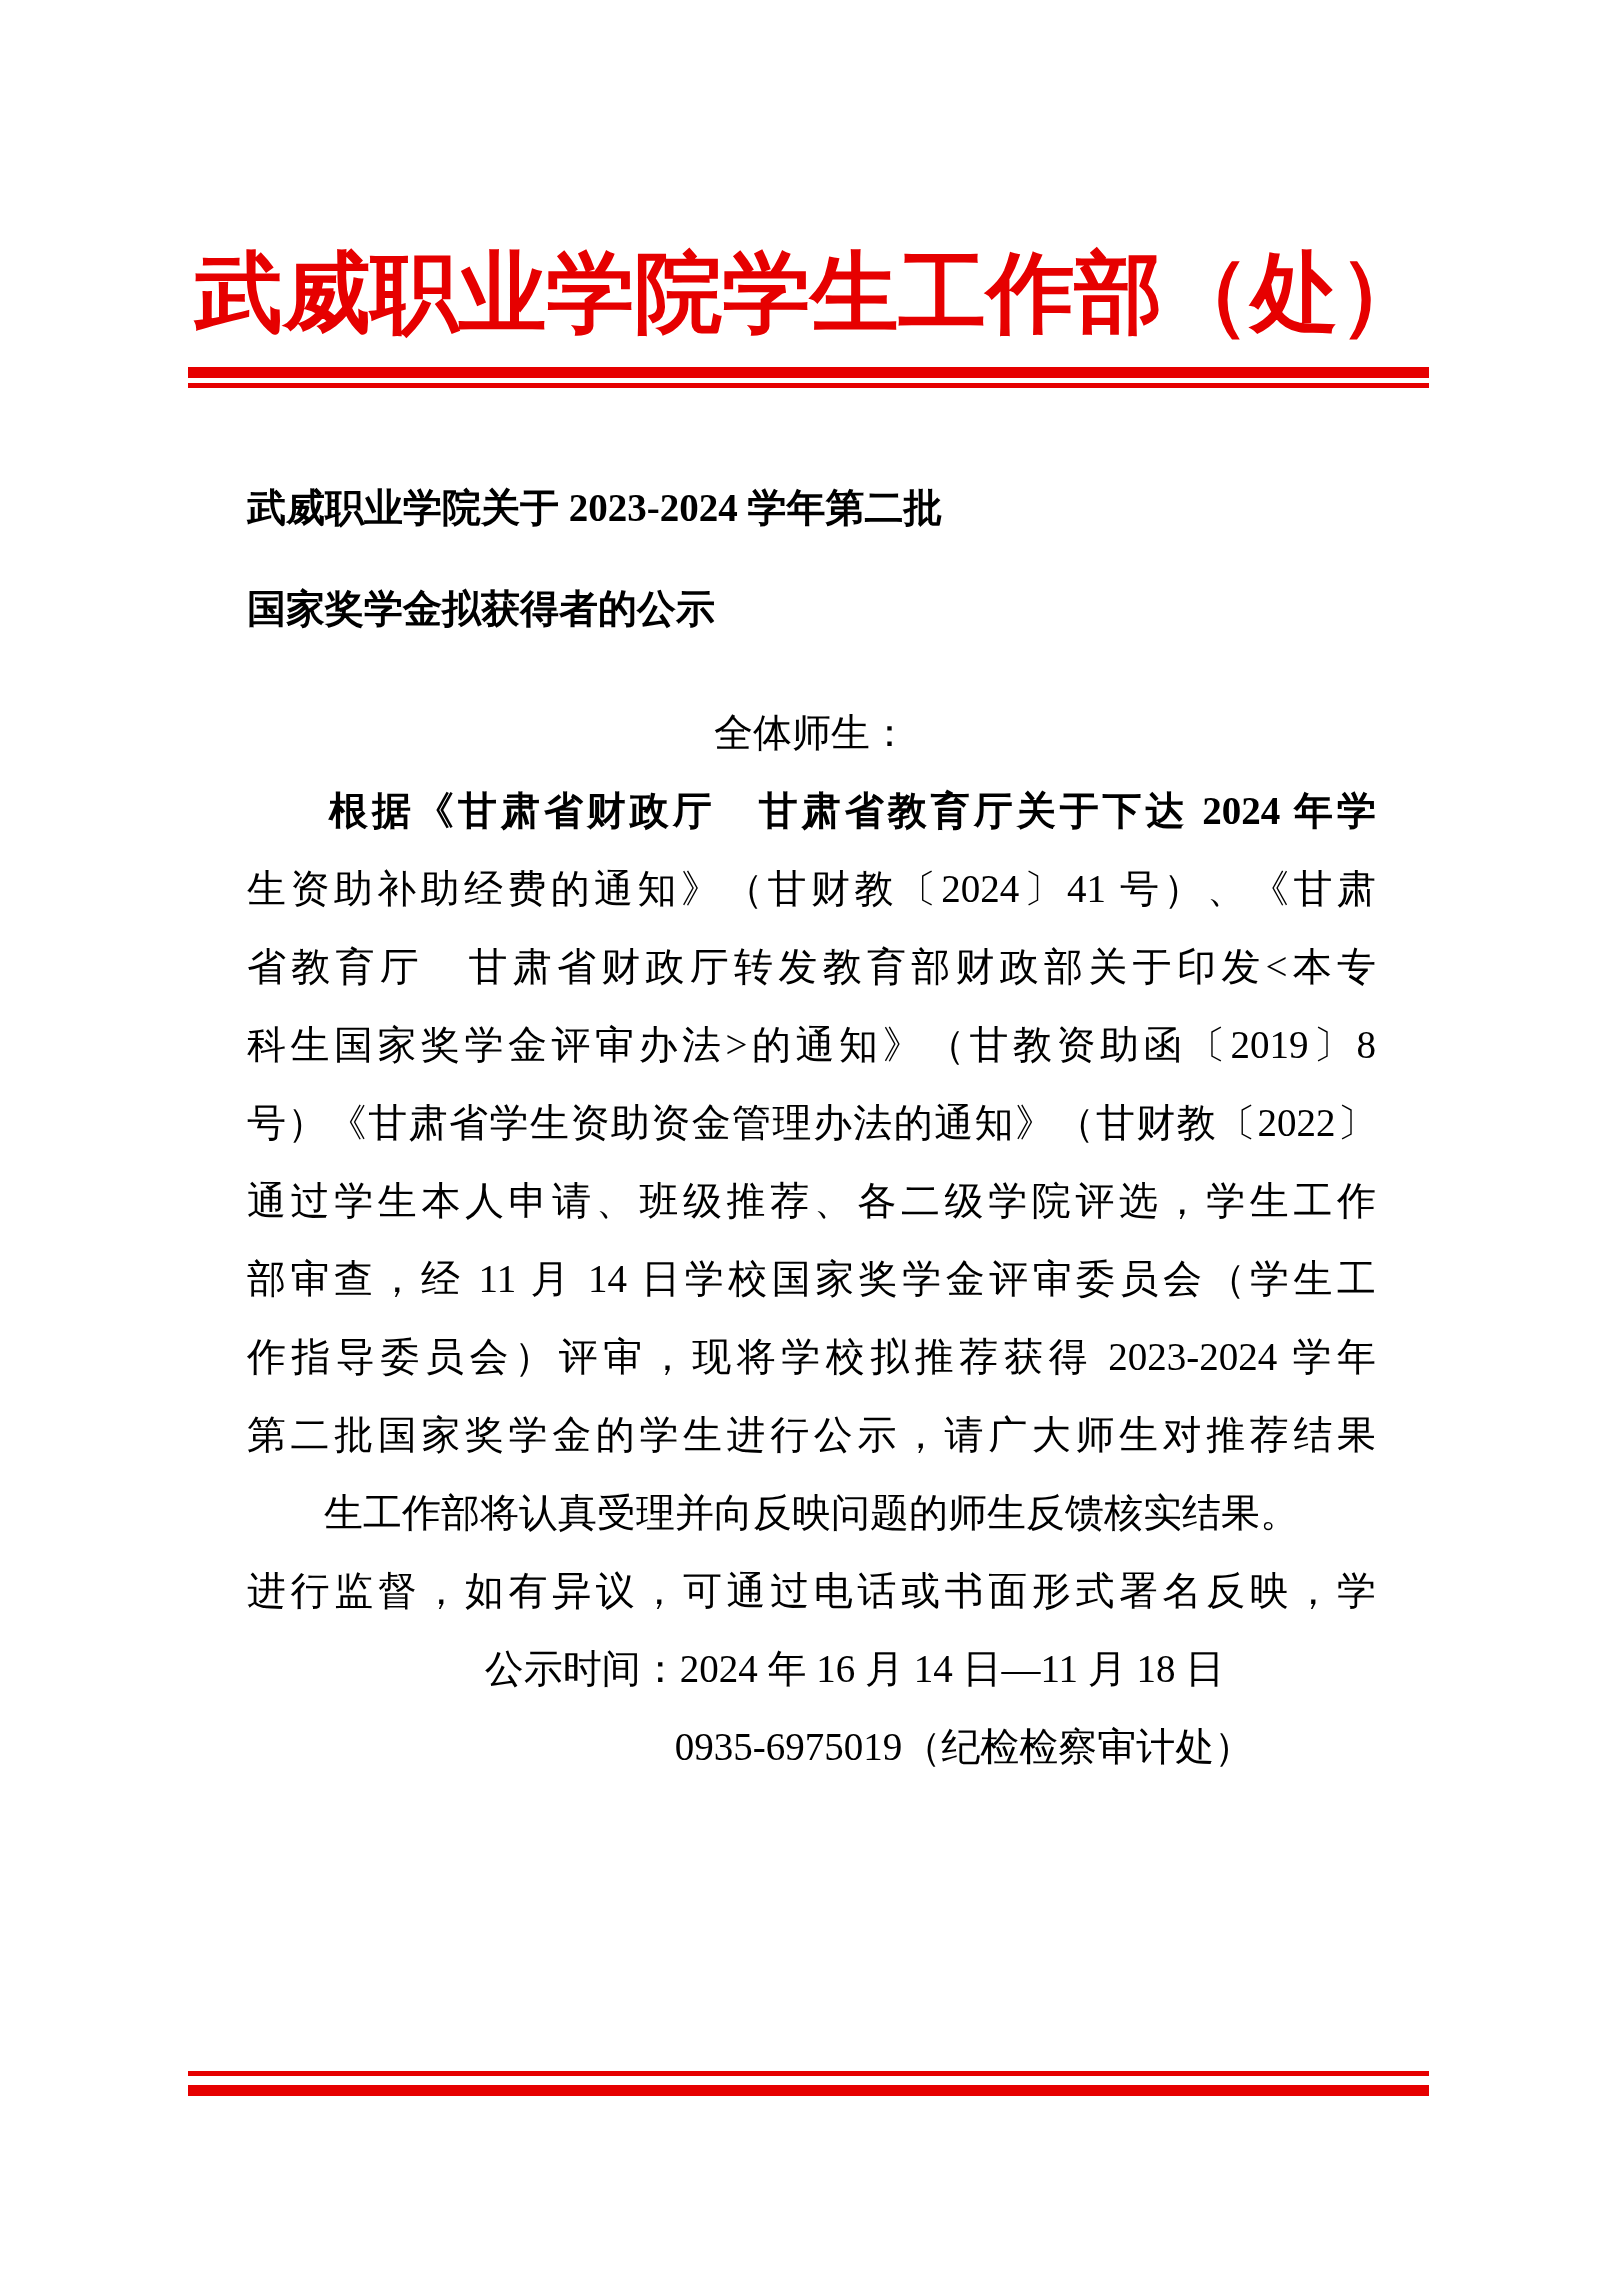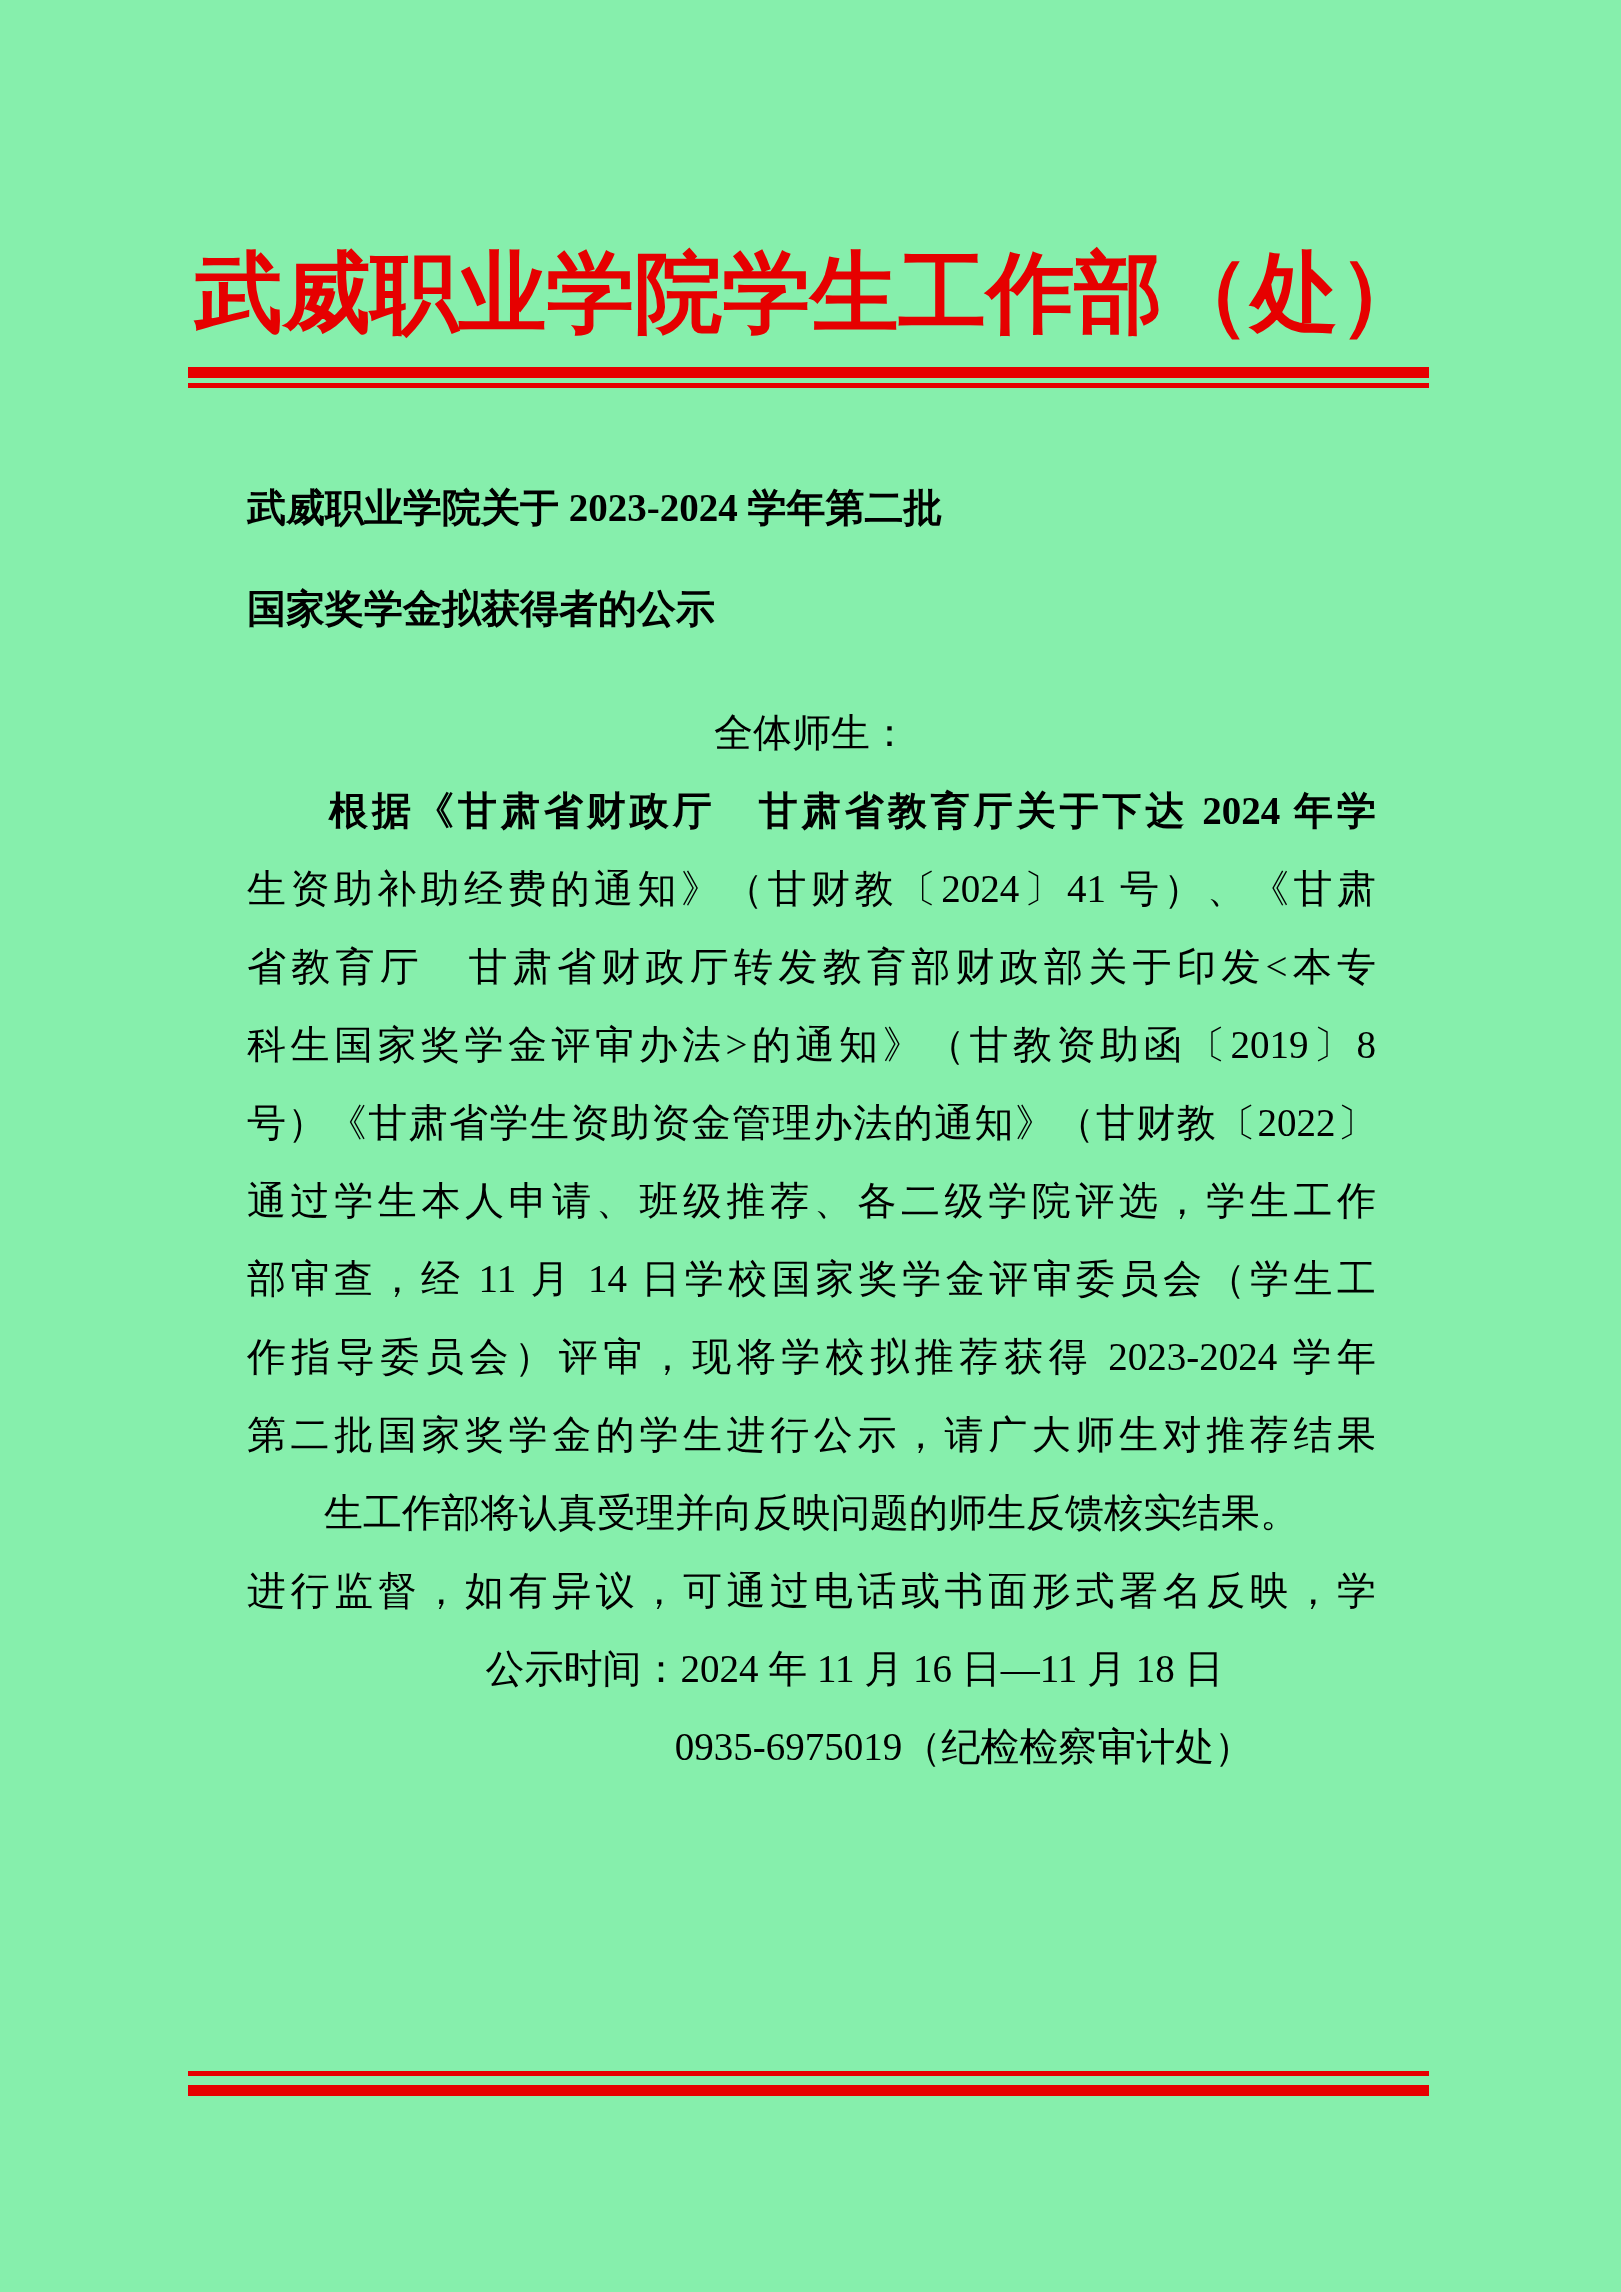--- a/index.html
+++ b/index.html
@@ -5,21 +5,21 @@
   html, body {
     margin: 0;
     padding: 0;
     background: #888;
   }
   .page {
     position: relative;
     width: 1621px;
     height: 2293px;
     margin: 0 auto;
-    background: #86efac;
+    background: #ffffff;
     font-family: "Liberation Serif", "DejaVu Serif", serif;
     overflow: hidden;
   }
 
   
   .org-name {
     position: absolute;
     top: 245px;
     left: 0;
     width: 100%;
@@ -102,21 +102,21 @@
       <div class="body-line just">生资助补助经费的通知》（甘财教〔2024〕41 号）、《甘肃</div>
       <div class="body-line just">省教育厅　甘肃省财政厅转发教育部财政部关于印发&lt;本专</div>
       <div class="body-line just">科生国家奖学金评审办法&gt;的通知》（甘教资助函〔2019〕8</div>
       <div class="body-line just">号）《甘肃省学生资助资金管理办法的通知》（甘财教〔2022〕</div>
       <div class="body-line just">通过学生本人申请、班级推荐、各二级学院评选，学生工作</div>
       <div class="body-line just">部审查，经 11 月 14 日学校国家奖学金评审委员会（学生工</div>
       <div class="body-line just">作指导委员会）评审，现将学校拟推荐获得 2023-2024 学年</div>
       <div class="body-line just">第二批国家奖学金的学生进行公示，请广大师生对推荐结果</div>
       <div class="body-line">生工作部将认真受理并向反映问题的师生反馈核实结果。</div>
       <div class="body-line just">进行监督，如有异议，可通过电话或书面形式署名反映，学</div>
-      <div class="body-line" style="text-indent: 86px;">公示时间：2024 年 11 月 16 日—11 月 18 日</div>
+      <div class="body-line" style="text-indent: 86px;">公示时间：2024 年 16 月 14 日—11 月 18 日</div>
       <div class="body-line" style="text-indent: 305px;">0935-6975019（纪检检察审计处）</div>
     </div>
 
   <div class="rule rule-footer-thin"></div>
   <div class="rule rule-footer-thick"></div>
 
 </div>
 
 
 </body></html>

